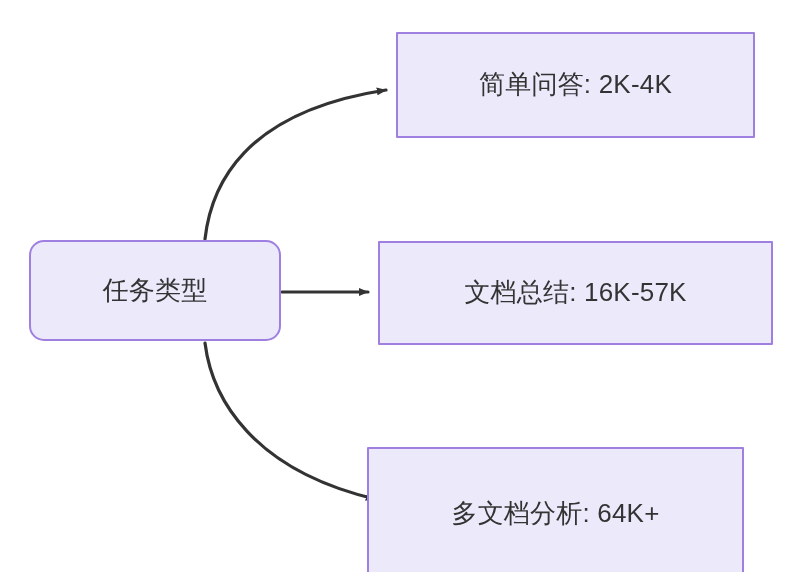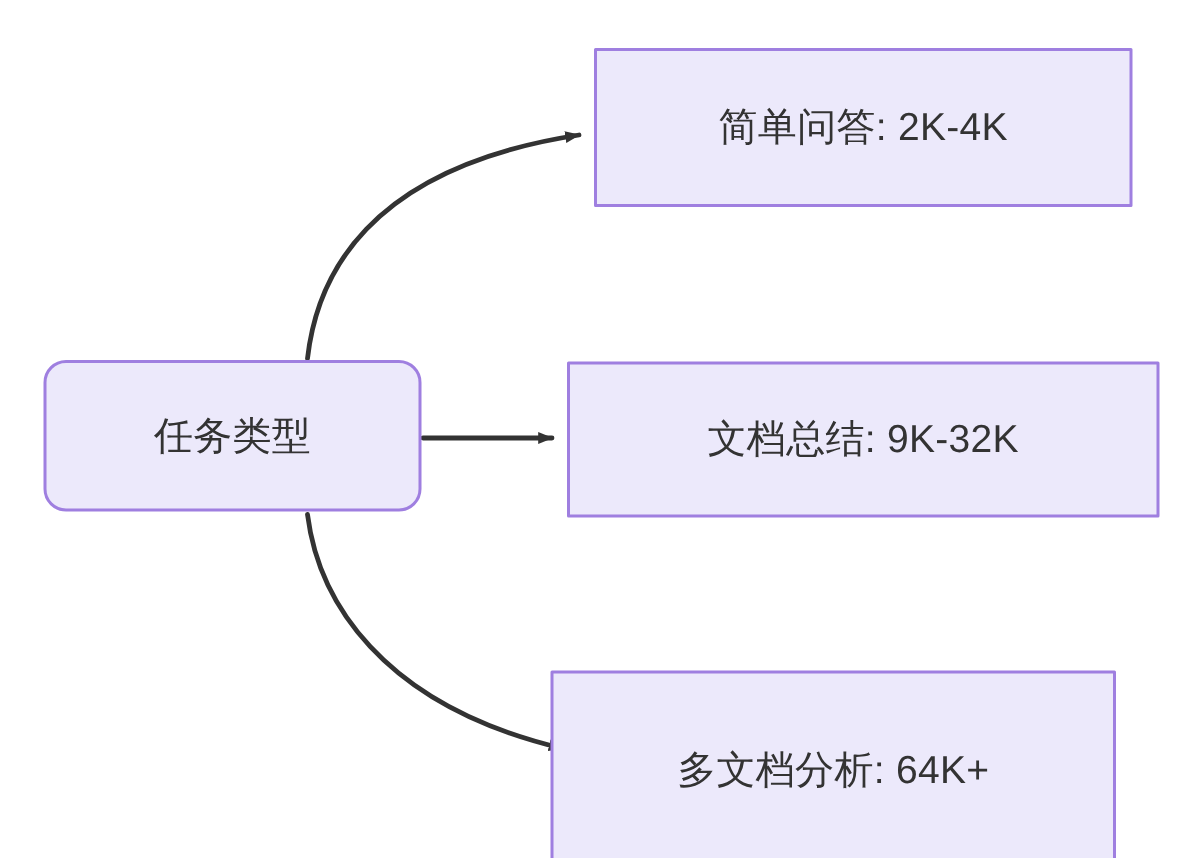--- a/index.html
+++ b/index.html
@@ -93,20 +93,20 @@
 
   <div class="flow-node" id="node-root">
     <span class="node-label">任务类型</span>
   </div>
 
   <div class="flow-node" id="node-qa">
     <span class="node-label">简单问答: 2K-4K</span>
   </div>
 
   <div class="flow-node" id="node-summary">
-    <span class="node-label">文档总结: 9K-32K</span>
+    <span class="node-label">文档总结: 16K-57K</span>
   </div>
 
   <div class="flow-node" id="node-multi">
     <span class="node-label">多文档分析: 64K+</span>
   </div>
 
 </div>
 
 </body></html>

